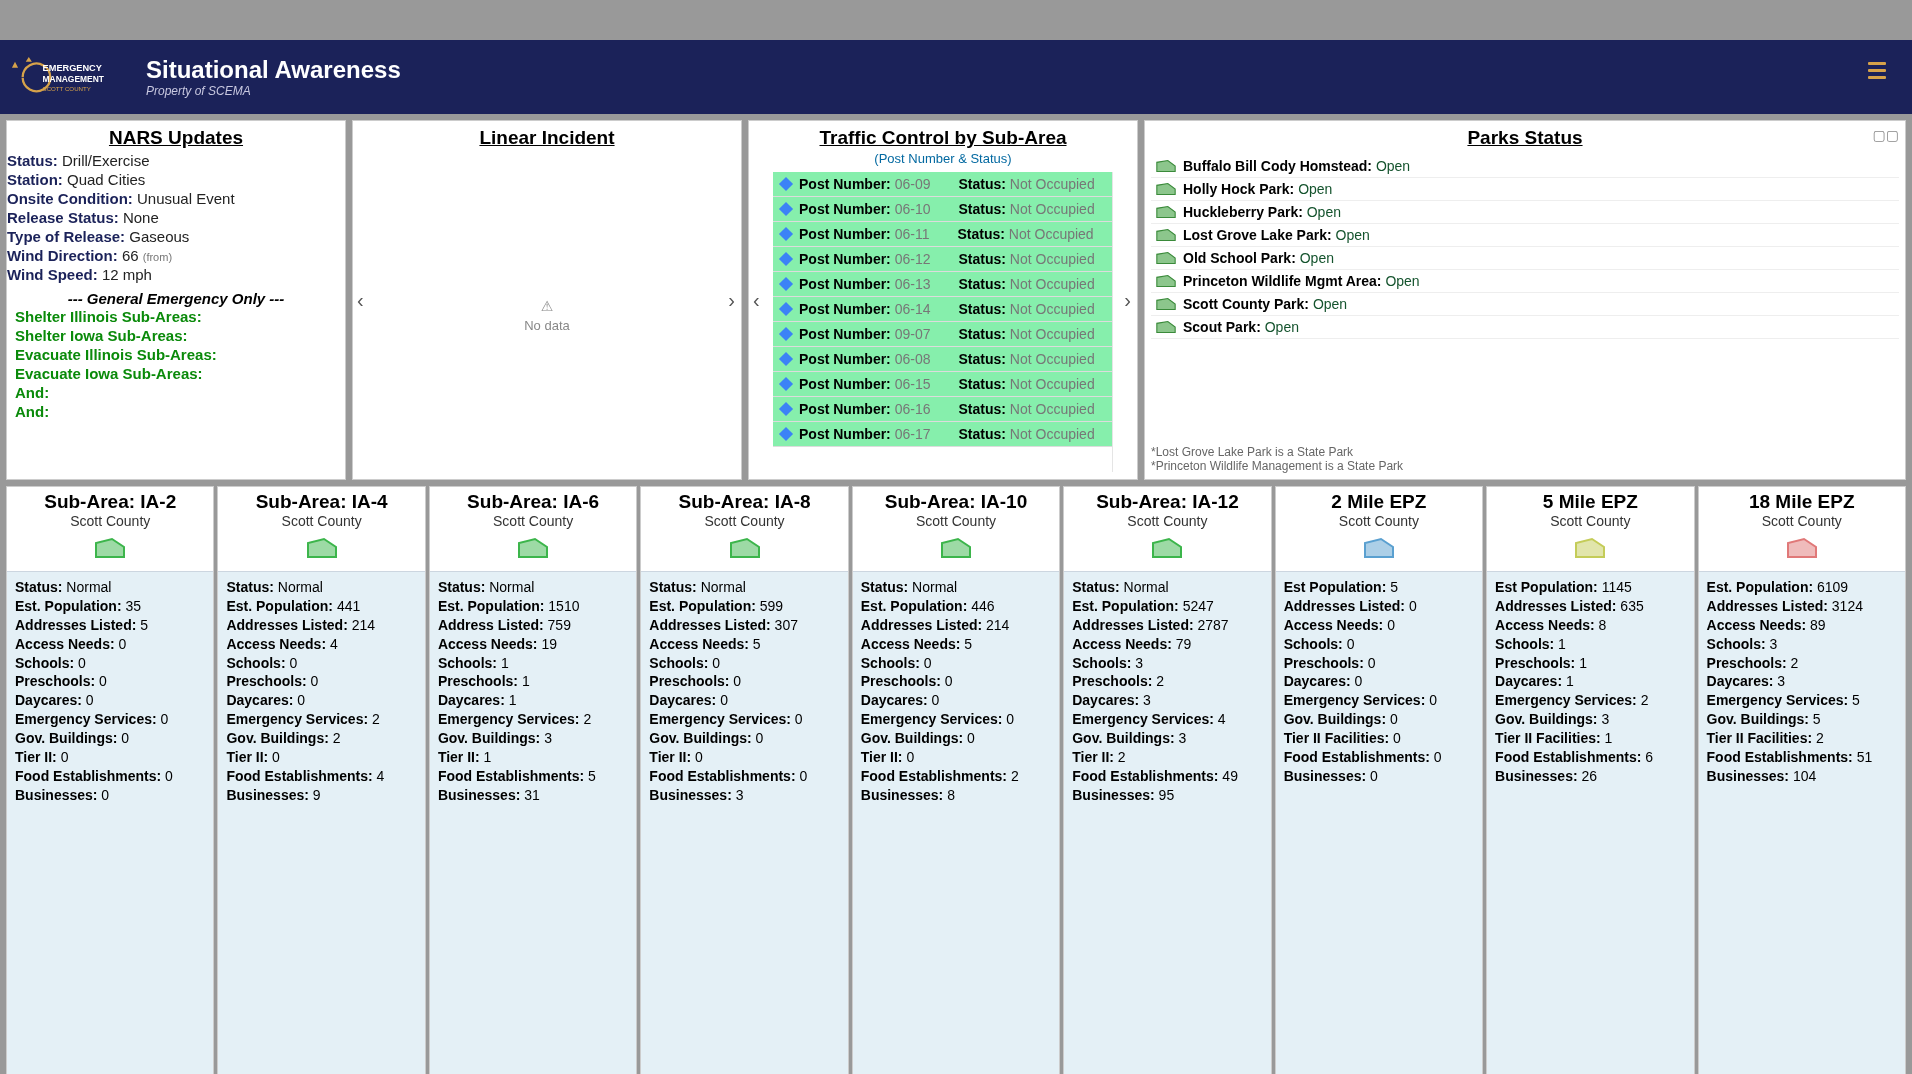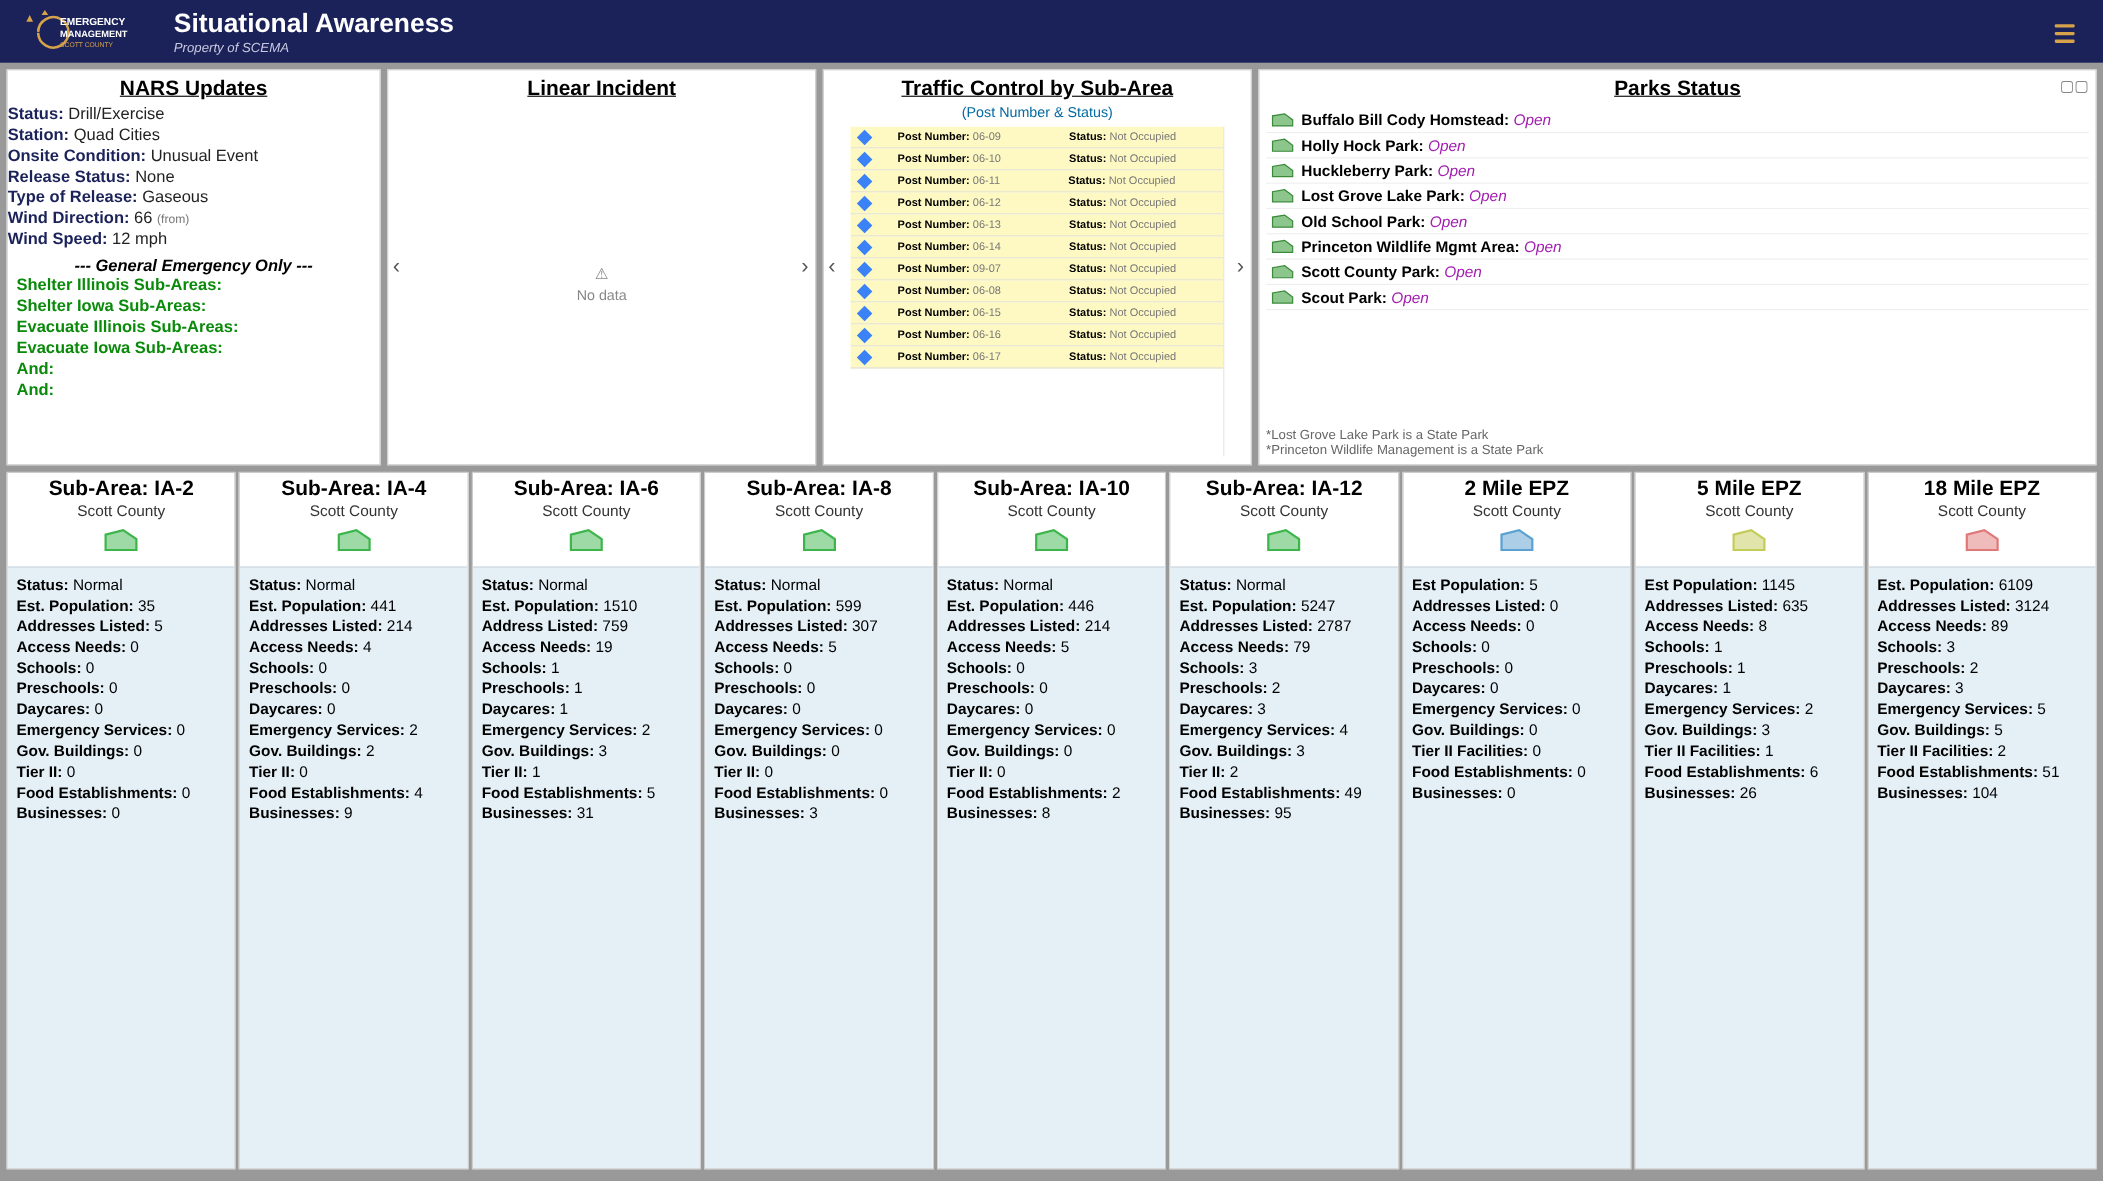--- a/index.html
+++ b/index.html
@@ -1,19 +1,19 @@
 <!DOCTYPE html>
 <html><head>
 <meta charset="utf-8">
 <style>
 * { margin:0; padding:0; box-sizing:border-box; }
 body { font-family:"Segoe UI",Arial,sans-serif; background:#999; overflow:hidden; }
 
 
-.topbar { background:#1b2259; height:57px; display:flex; align-items:center; padding:0 18px; position:relative; }
+.topbar { background:#1b2259; height:74px; display:flex; align-items:center; padding:0 6px; position:relative;margin-top:40px; }
 .logo { display:flex; align-items:center; gap:8px; }
 .logo svg { width:110px; height:46px; }
 .title-block { margin-left:30px; }
 .title-block h1 { color:#fff; font-size:24px; font-weight:700; }
 .title-block .sub { color:#c8c8e0; font-size:12px; font-style:italic; }
 .menu-btn { position:absolute; right:26px; top:18px; cursor:pointer; }
 .menu-btn div { width:18px; height:3px; background:#d6a24a; margin:4px 0; border-radius:1px; }
 
 
 .dash { padding:6px; display:grid; grid-template-rows:360px 1fr; gap:6px; height:calc(100vh - 62px); }
@@ -33,32 +33,32 @@
 
 
 .linear { display:flex; flex-direction:column; }
 .linear .nodata { flex:1; display:flex; flex-direction:column; align-items:center; justify-content:center; color:#888; font-size:13px; }
 .linear .tri { font-size:14px; color:#888; margin-bottom:4px; }
 .arrow { position:absolute; top:50%; transform:translateY(-50%); color:#555; font-size:20px; cursor:pointer; user-select:none; }
 .arrow.l { left:4px; } .arrow.r { right:6px; }
 
 
 .traffic-list { overflow-y:auto; margin:6px 24px 6px 24px; height:300px; border-right:1px solid #e5e5e5; }
-.tcrow { display:flex; align-items:center; padding:4px 6px; background:#fef9c3; border-bottom:1px solid #dcdcdc; font-size:10px;gap:17px; }
+.tcrow { display:flex; align-items:center; padding:4px 6px; background:#86efac; border-bottom:1px solid #dcdcdc; font-size:14px; }
 .tcrow .dia { width:10px; height:10px; background:#3b82f6; transform:rotate(45deg); margin:0 8px 0 2px; flex-shrink:0; }
 .tcrow b { font-weight:700; }
 .tcrow .gray { color:#777; }
 .tcrow .spacer { display:inline-block; width:28px; }
 
 
 .parks-list { padding:4px 6px 0 6px; }
 .parkrow { display:flex; align-items:center; padding:3px 4px; border-bottom:1px solid #eee; font-size:14px; }
 .parkrow svg { width:22px; height:16px; margin-right:6px; flex-shrink:0; }
 .parkrow b { font-weight:700; }
-.parkrow .gray { color:#a21caf;font-style:italic; }
+.parkrow .gray { color:#14532d; }
 .parks .footnote { position:absolute; bottom:6px; left:6px; font-size:12px; color:#666; }
 .parks .corner { position:absolute; top:6px; right:6px; font-size:14px; color:#888; cursor:pointer; }
 
 
 .card { background:#fff; border:1px solid #ccc; display:flex; flex-direction:column; overflow:hidden; }
 .card h3 { text-align:center; font-size:19px; font-weight:700; padding-top:4px; }
 .card .county { text-align:center; font-size:14px; color:#333; }
 .card .icon { text-align:center; padding:6px 0; }
 .card .stats { background:#e4f0f6; flex:1; padding:6px 8px; font-size:14px; line-height:1.35; border-top:1px solid #ccd6e0; }
 .card .stats b { font-weight:700; }

